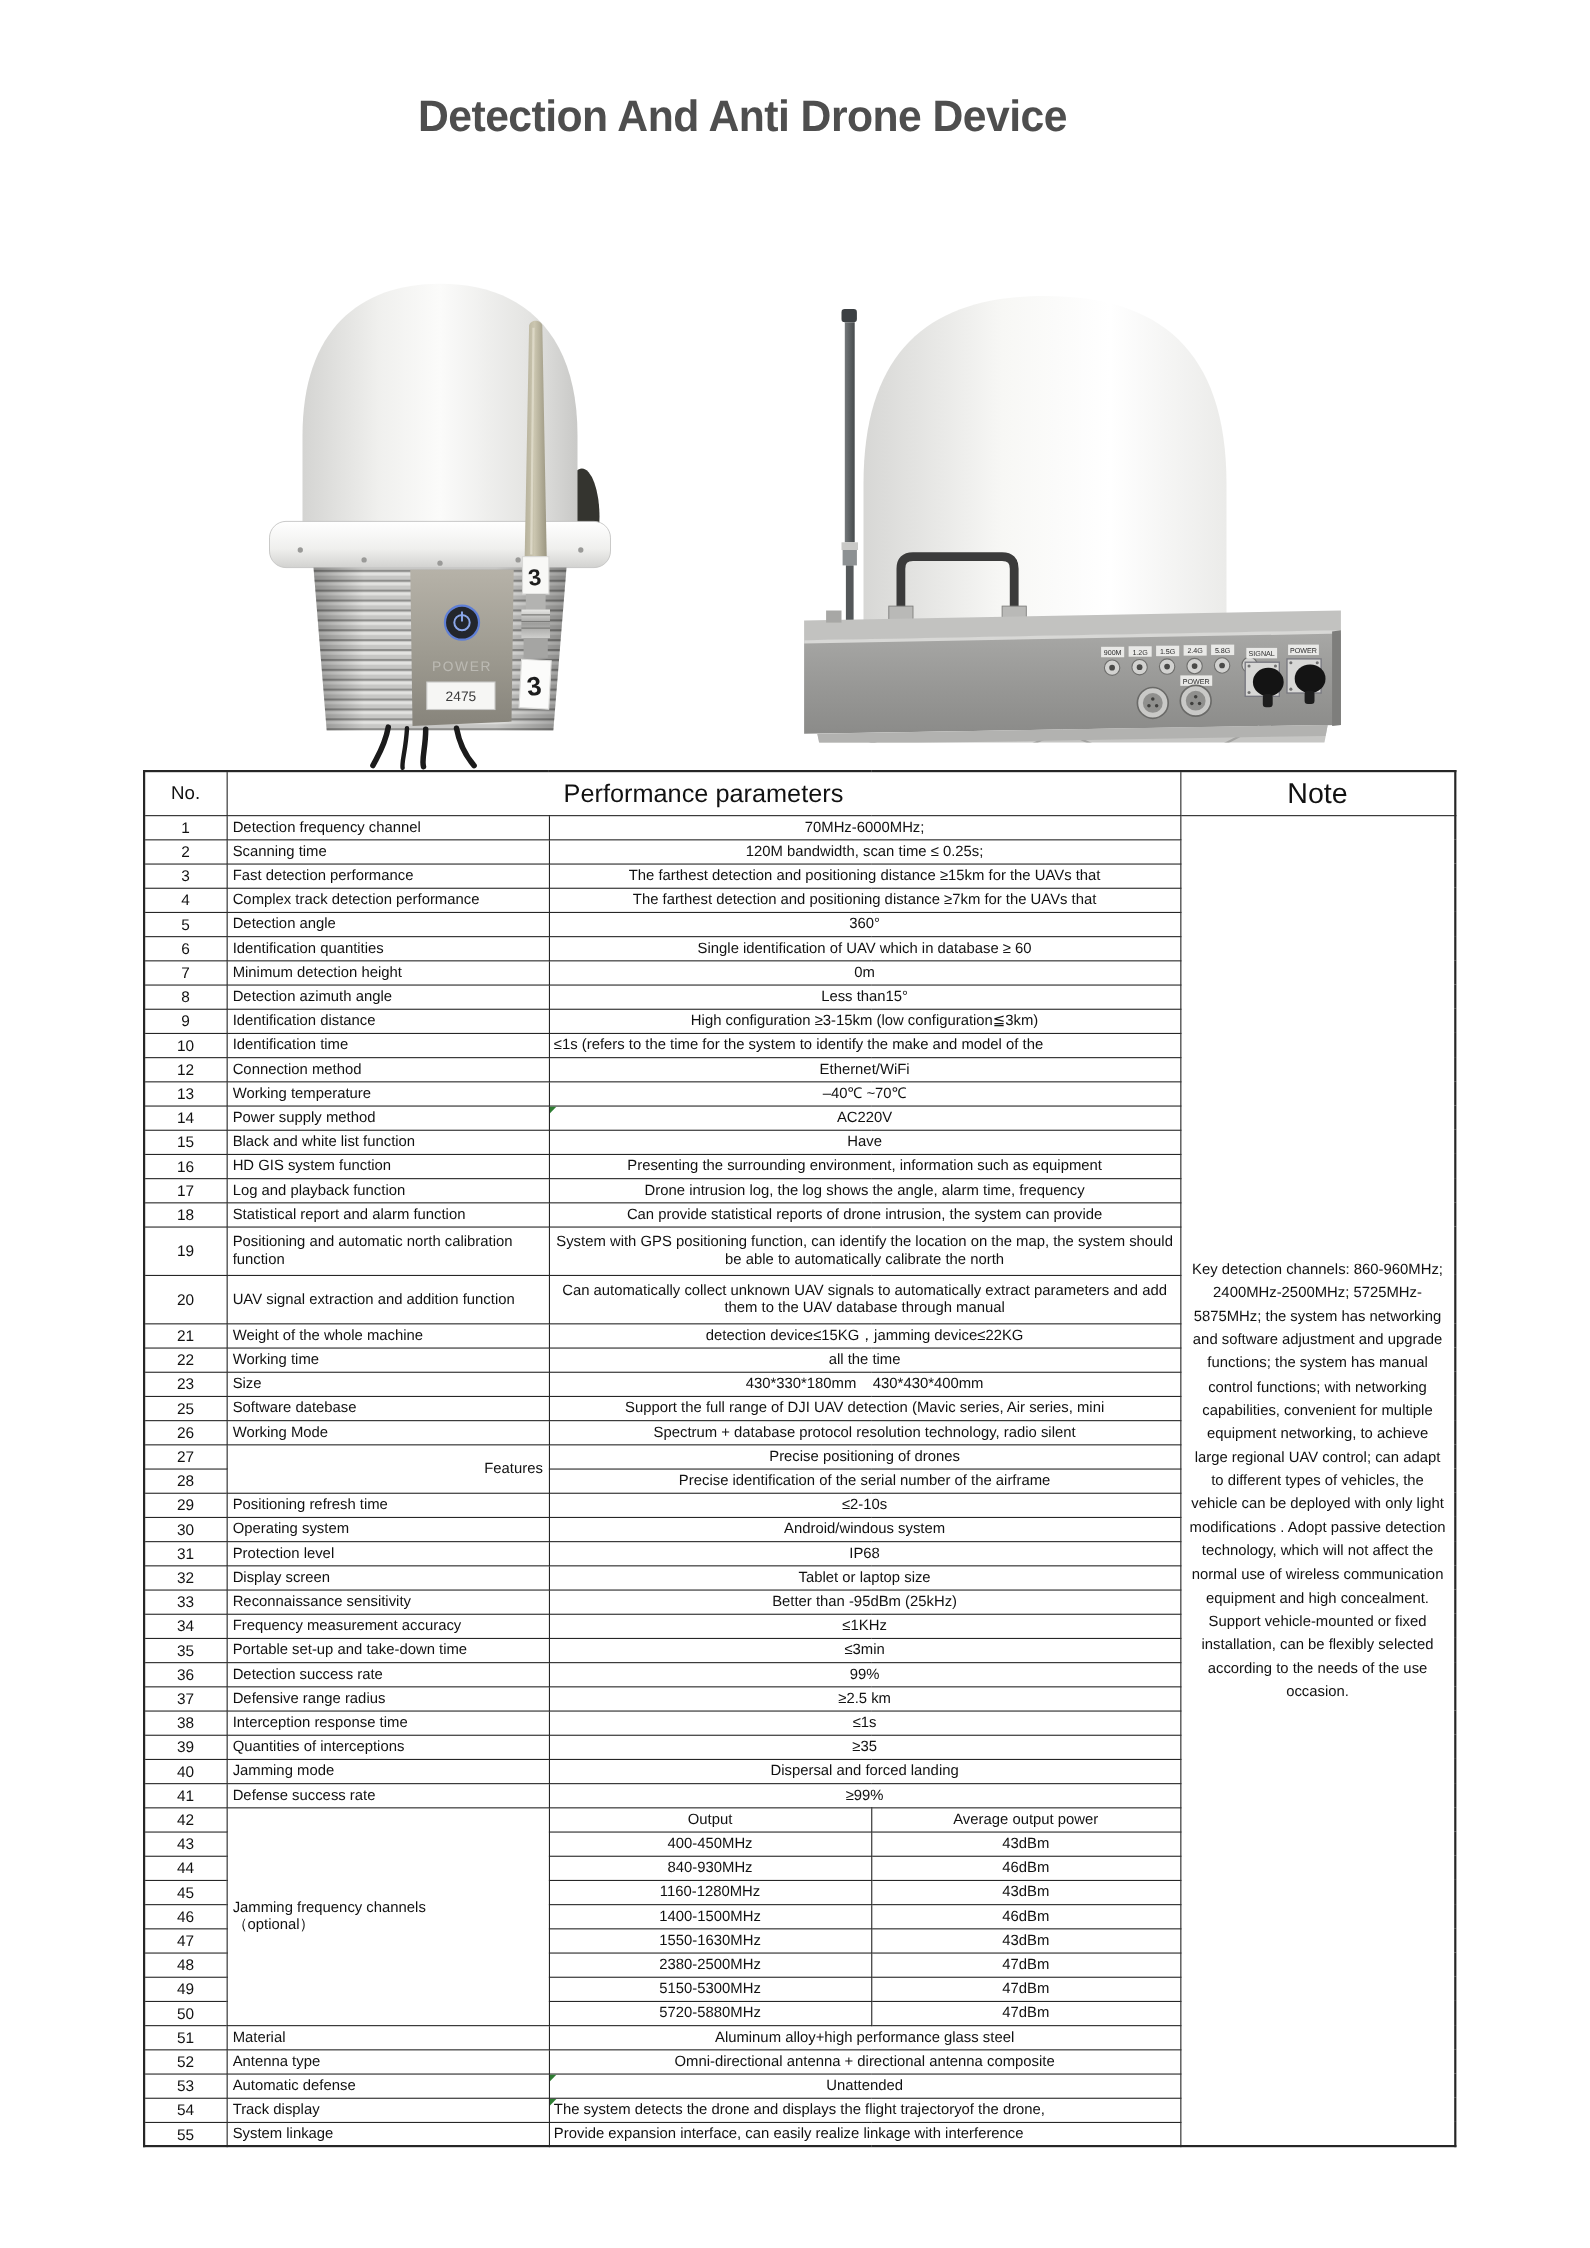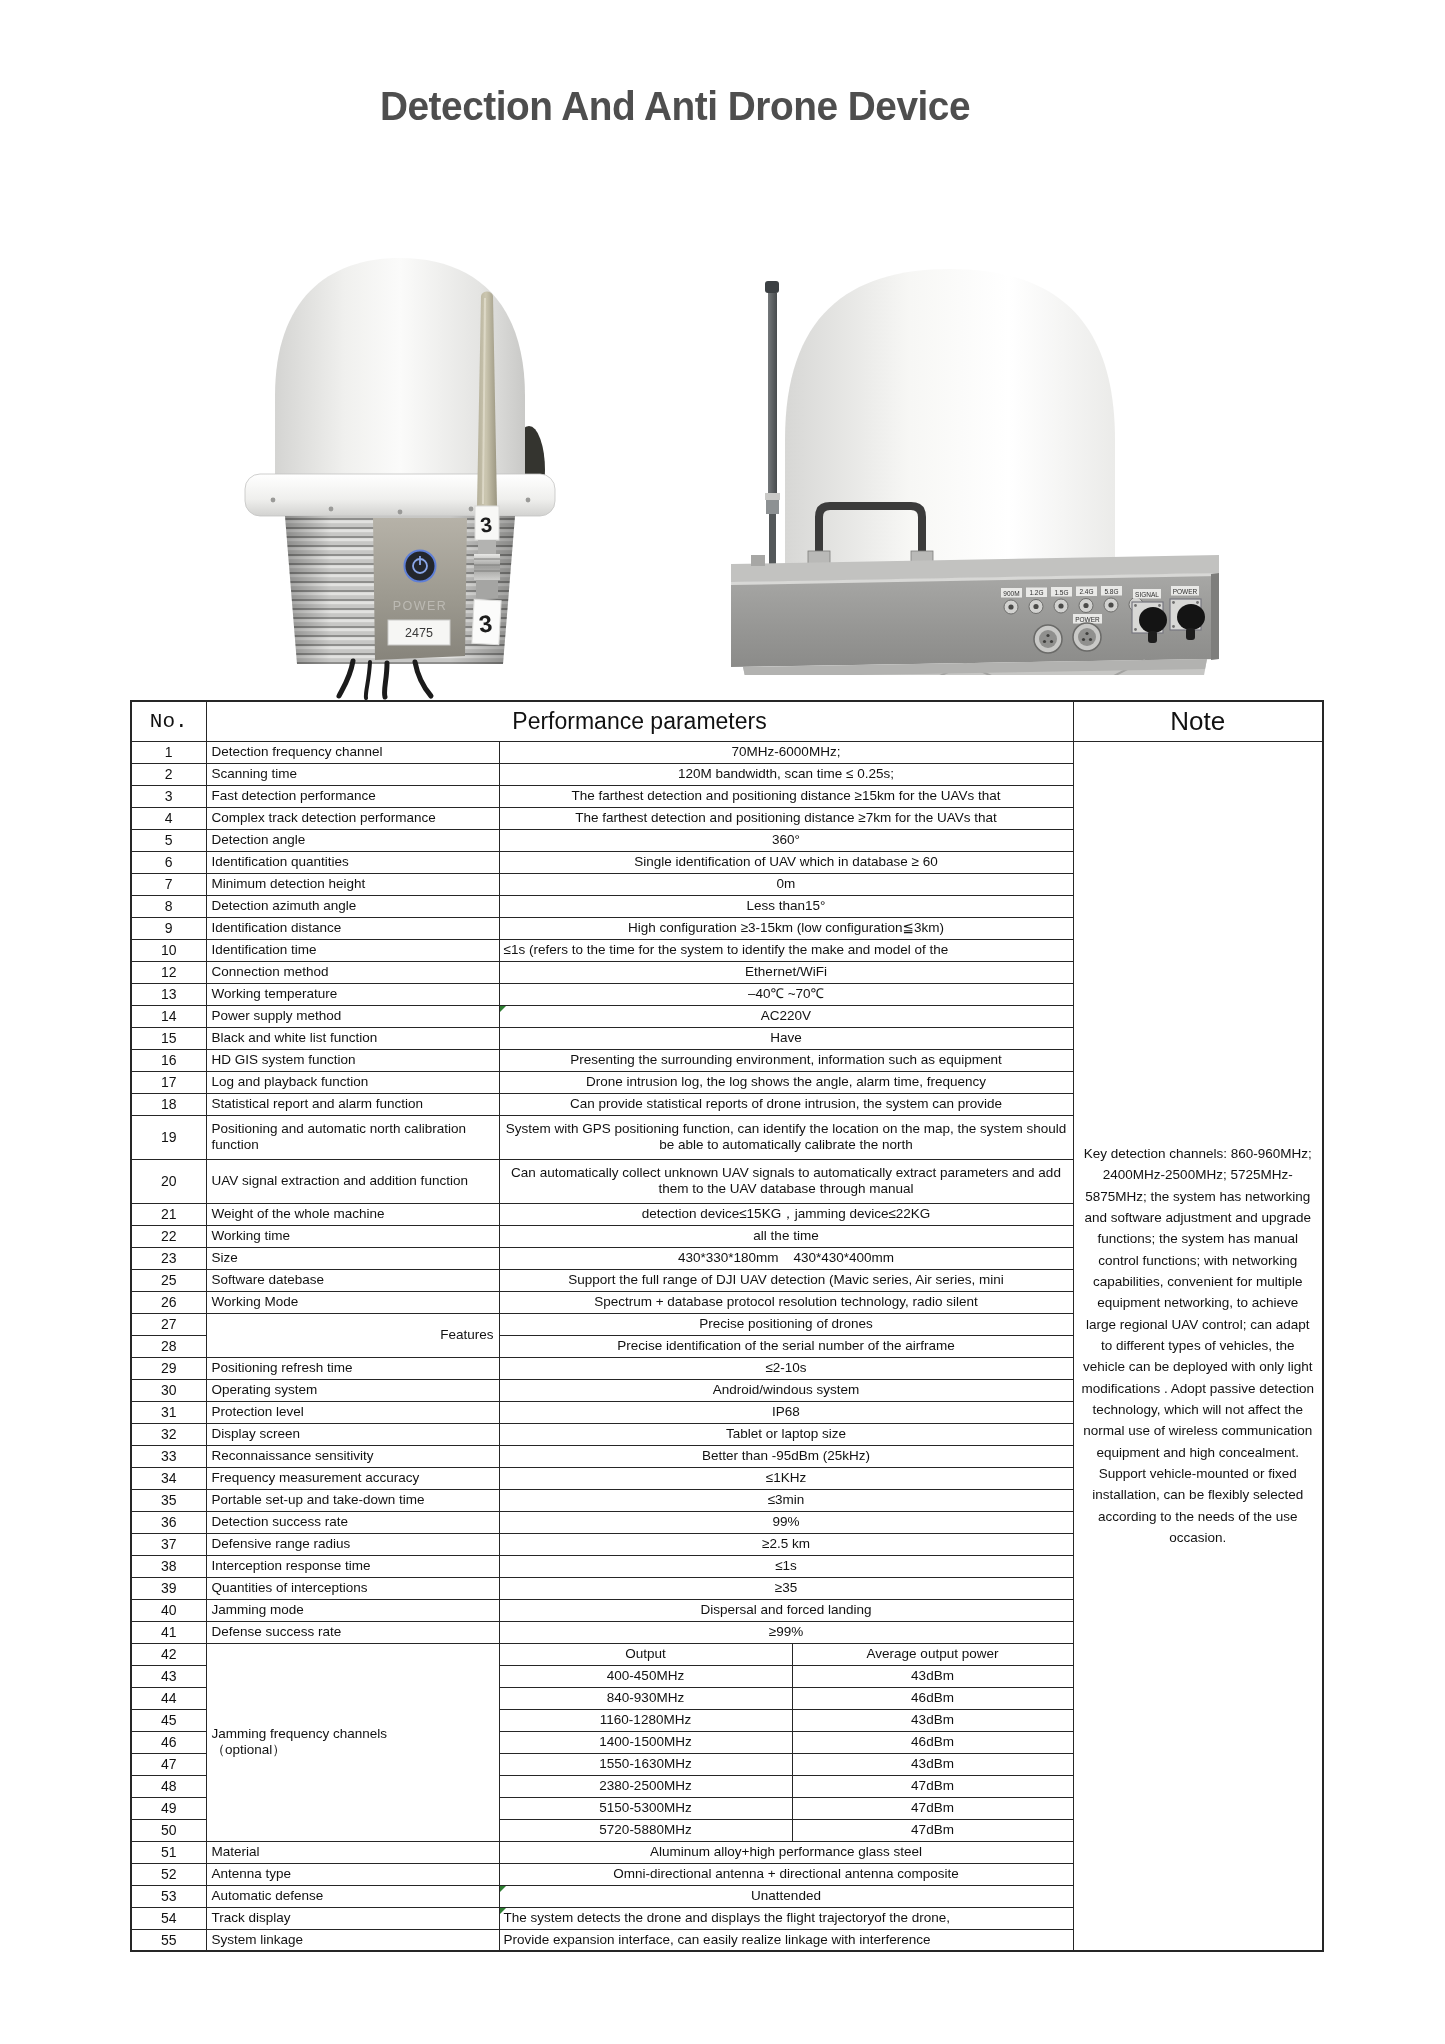--- a/index.html
+++ b/index.html
@@ -16,21 +16,21 @@
   table.spec{
     position:absolute;left:130px;top:700px;width:1192px;
     border-collapse:collapse;table-layout:fixed;
   }
   table.spec th, table.spec td{
     border:1px solid #262626;color:#111;overflow:hidden;
   }
   table.spec{border:2px solid #262626;}
   tr.hdr{height:40px;}
   th{font-weight:normal;background:#fff;}
-  .h-no{font-size:21px;font-family:Liberation Mono, monospace;}
+  .h-no{font-size:17px;}
   .h-params{font-size:23px;}
   .h-note{font-size:26px;}
   td.c-no{font-size:14px;text-align:center;padding:0 2px;}
   td.c-name{font-size:13.5px;text-align:left;padding:0 5px;line-height:1.2;white-space:pre-line;vertical-align:middle;}
   td.c-name.center{text-align:right;}
   td.c-val{font-size:13.5px;text-align:center;padding:0 4px;line-height:1.2;vertical-align:middle;}
   td.c-val.left{text-align:left;}
   td.c-val.tick{position:relative;}
   td.c-val.tick::before{
     content:"";position:absolute;left:0;top:0;width:0;height:0;

